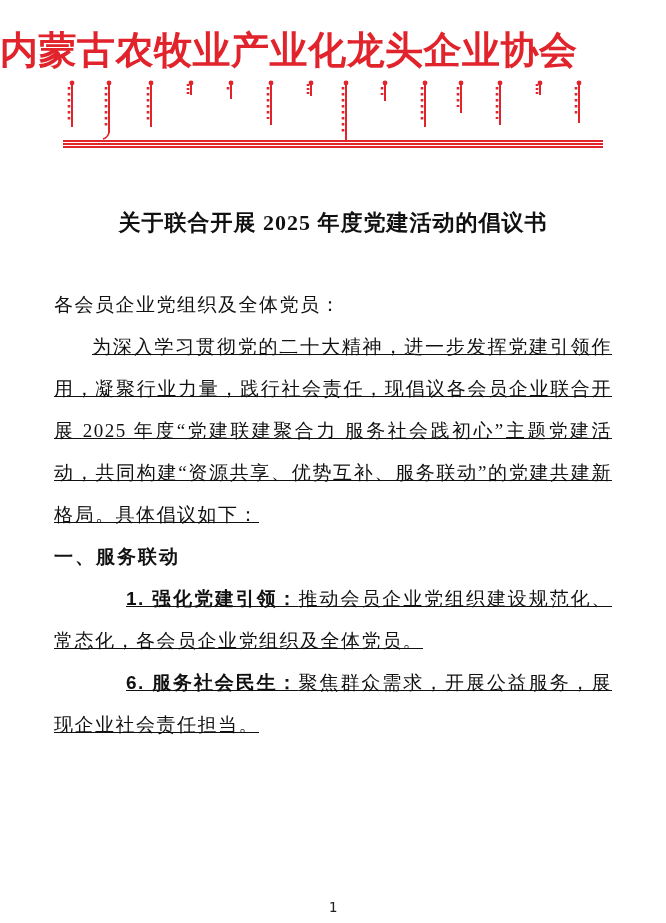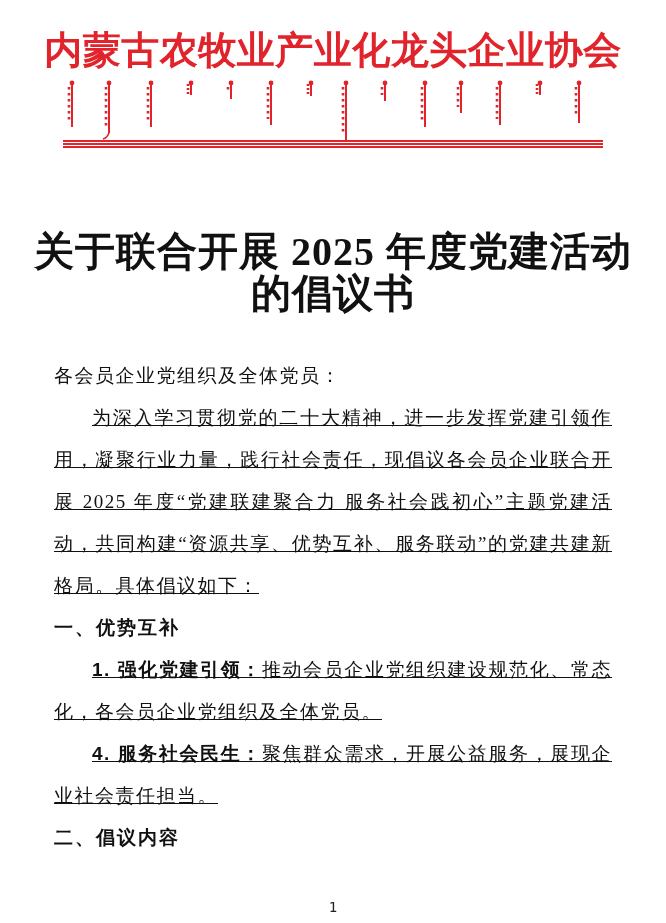--- a/index.html
+++ b/index.html
@@ -8,21 +8,21 @@
   .page {
     position:relative;
     width:666px; height:923px;
     margin:0 auto;
     background:#ffffff;
     color:var(--ink);
     font-family:"Liberation Serif","DejaVu Serif",serif;
     overflow:hidden;
   }
   
-  .letterhead { padding-top:26px; text-align:center; }
+  .letterhead { padding-top:26px; text-align:left; }
   .org-name {
     color:var(--accent);
     font-size:38px;
     font-weight:bold;
     line-height:48px;
     letter-spacing:0.5px;
     white-space:nowrap;
   }
   .mongolian { display:block; margin:4px auto 0; }
   .mongolian line, .mongolian path { stroke:var(--accent); }
@@ -31,23 +31,23 @@
     width:540px; height:8px; margin:0 auto;
     background:linear-gradient(to bottom,
       var(--accent) 0px, var(--accent) 2px,
       #ffffff 2px, #ffffff 3px,
       var(--accent) 3px, var(--accent) 5.5px,
       #ffffff 5.5px, #ffffff 6.5px,
       var(--accent) 6.5px, var(--accent) 8px);
   }
   
   .doc-title {
-    margin:83px 26px 0;
+    margin:54px 26px 0;
     text-align:center;
-    font-size:40px;
+    font-size:22px;
     line-height:42px;
     font-weight:bold;
     letter-spacing:1px;
   }
   .body-text {
     margin:40px 54px 0;
     font-size:19px;
     line-height:42px;
     letter-spacing:1.5px;
     text-align:justify;
@@ -56,20 +56,21 @@
   .body-text p { margin:0; }
   .indent { text-indent:2em;text-decoration:underline; }
   .heading {
     font-family:"Liberation Sans","DejaVu Sans",sans-serif;
     font-weight:bold;
     letter-spacing:2px;
   }
   .item-label {
     font-family:"Liberation Sans","DejaVu Sans",sans-serif;
     font-weight:bold;
+    margin-left:34px;
   }
   .page-number {
     position:absolute;
     left:0; right:0; bottom:8px;
     text-align:center;
     font-size:14px;
     font-family:"DejaVu Sans Mono","Liberation Mono",monospace;
     color:#222;
   }
 </style>
@@ -130,29 +131,28 @@
   </header>
 
   <main>
     <h1 class="doc-title">关于联合开展 2025 年度党建活动的倡议书</h1>
 
     <div class="body-text">
       <p class="salutation">各会员企业党组织及全体党员：</p>
 
       <p class="indent">为深入学习贯彻党的二十大精神，进一步发挥党建引领作用，凝聚行业力量，践行社会责任，现倡议各会员企业联合开展 2025 年度“党建联建聚合力 服务社会践初心”主题党建活动，共同构建“资源共享、优势互补、服务联动”的党建共建新格局。具体倡议如下：</p>
 
-      <p class="heading">一、优势互补</p>
+      <p class="heading">一、服务联动</p>
 
       <p class="indent">
         <span class="item-label">1. 强化党建引领：</span><span>推动会员企业党组织建设规范化、常态化，各会员企业党组织及全体党员。</span>
       </p>
 
 
       <p class="indent">
-        <span class="item-label">4. 服务社会民生：</span><span>聚焦群众需求，开展公益服务，展现企业社会责任担当。</span>
+        <span class="item-label">6. 服务社会民生：</span><span>聚焦群众需求，开展公益服务，展现企业社会责任担当。</span>
       </p>
 
-      <p class="heading">二、倡议内容</p>
     </div>
   </main>
 
   <div class="page-number">1</div>
 </div>
 
 </body></html>

